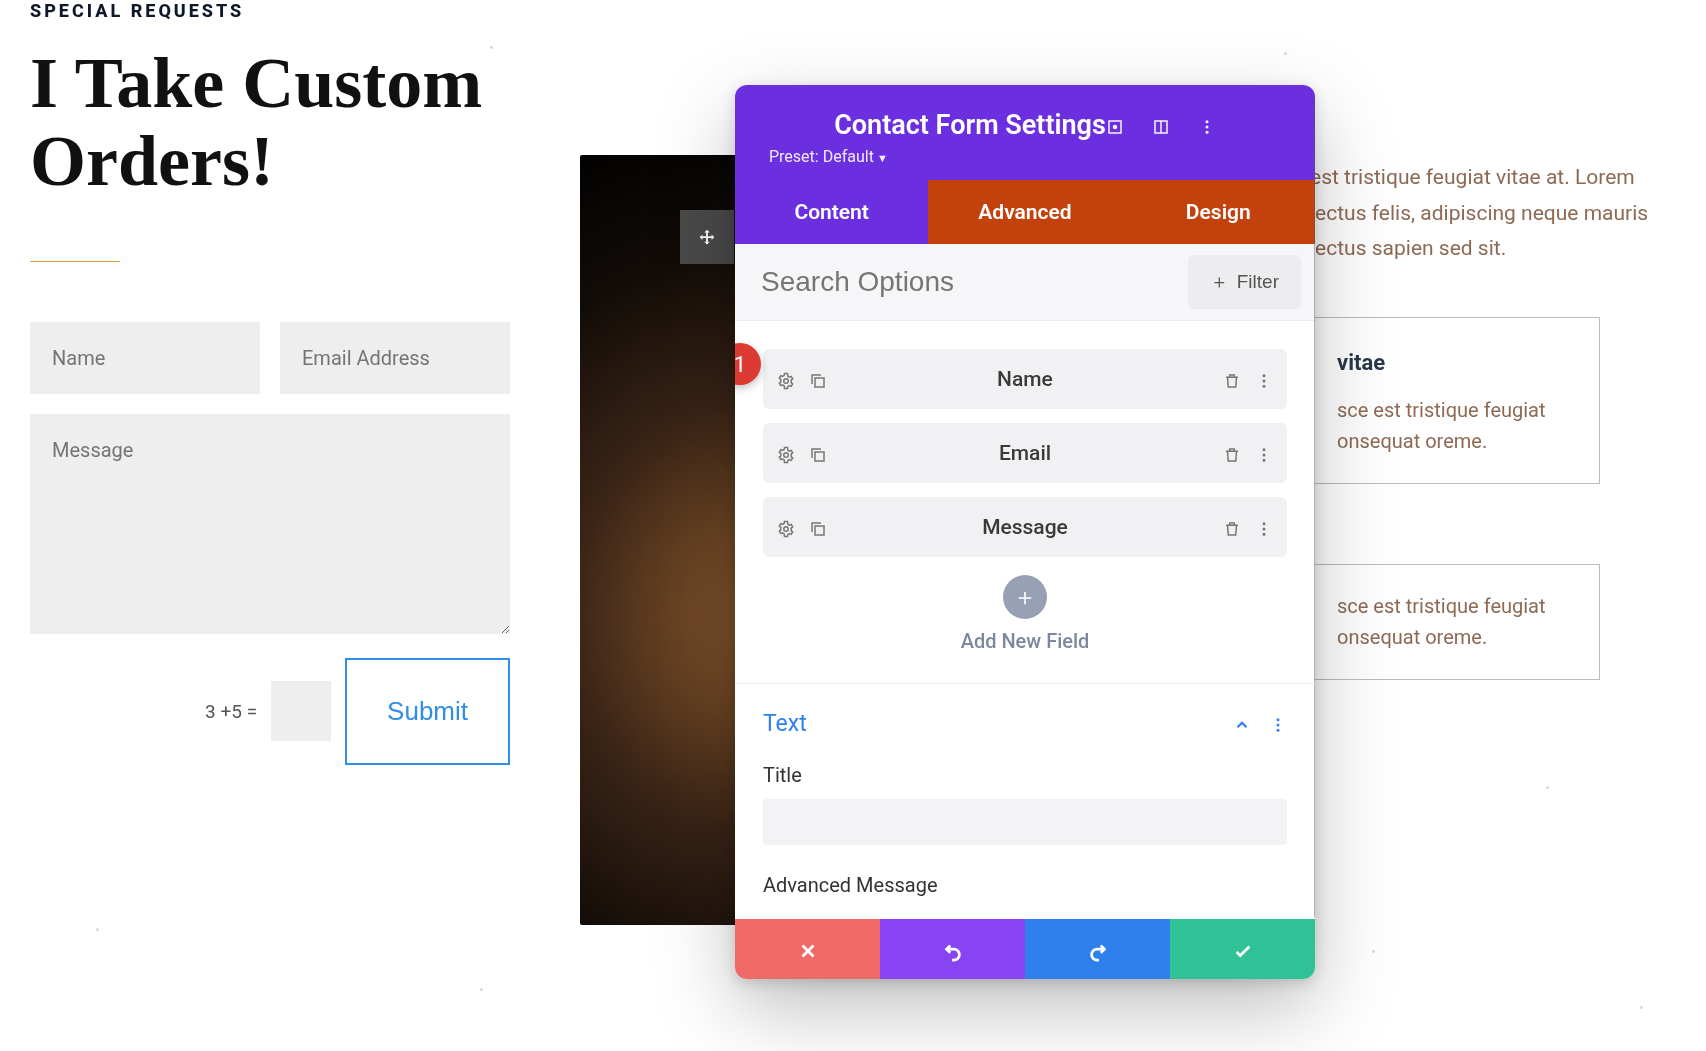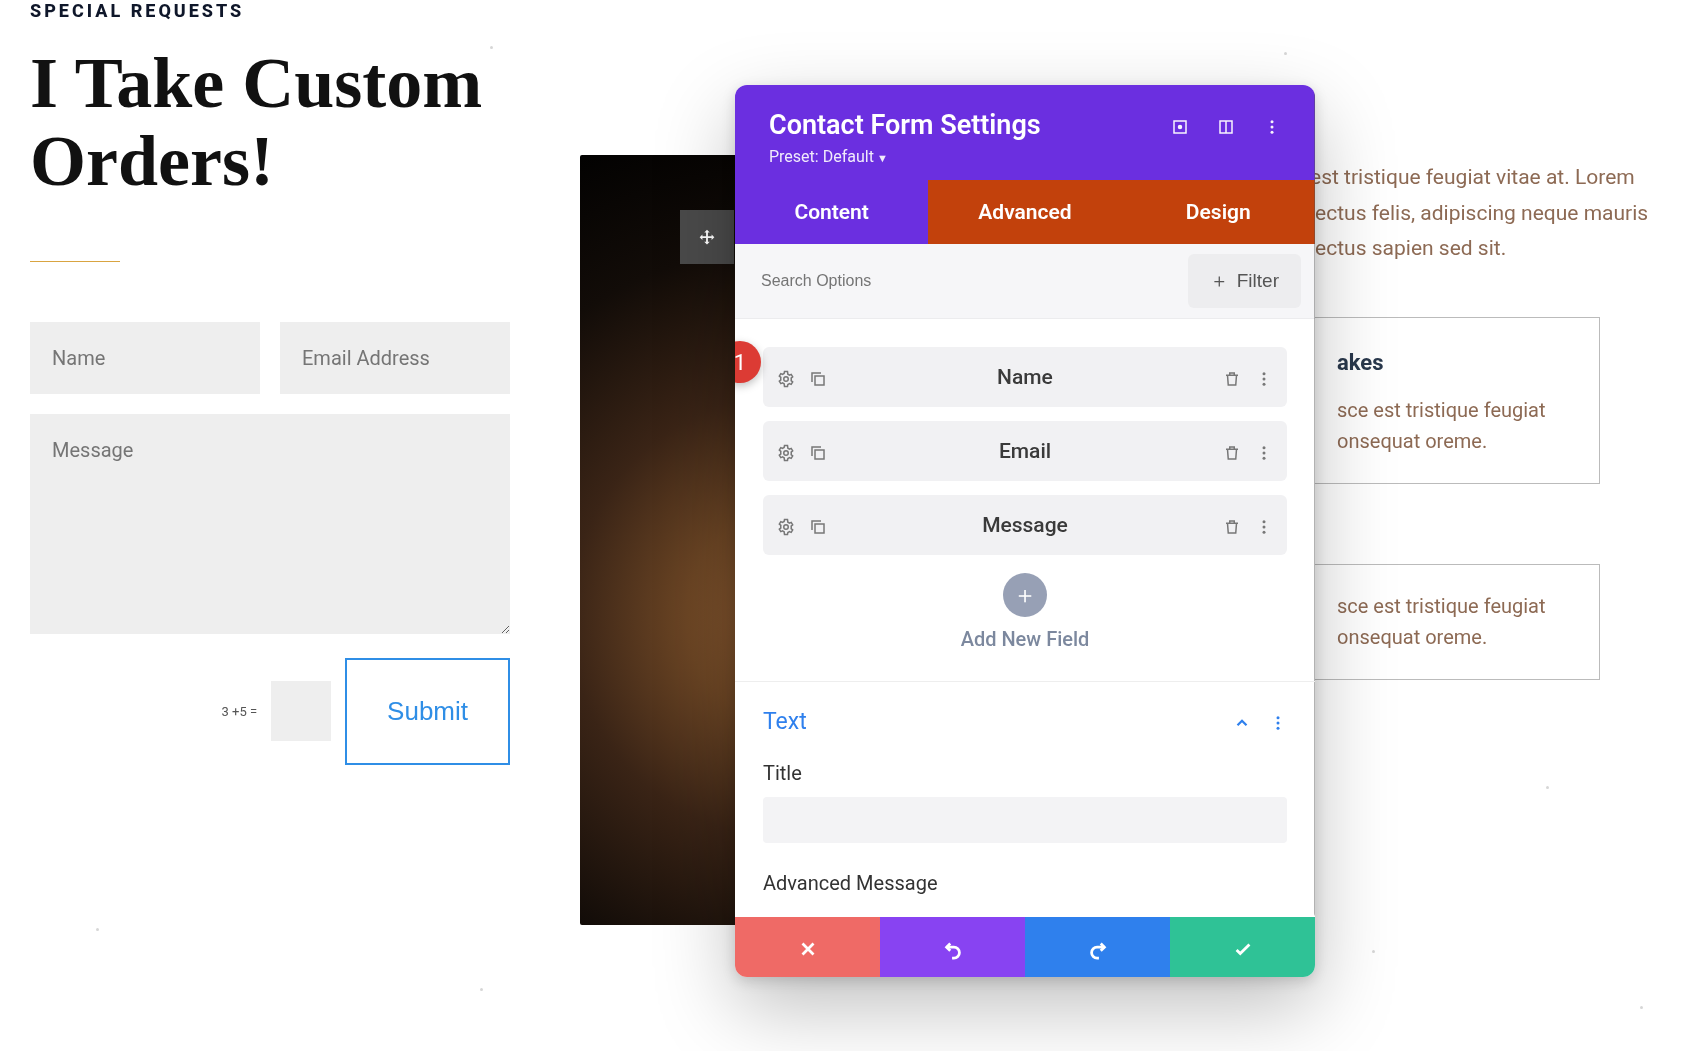--- a/index.html
+++ b/index.html
@@ -44,21 +44,21 @@
     background: #eeeeee;
     border: none;
     padding: 24px 22px;
     font-size: 20px;
     color: #666;
     font-family: inherit;
     width: 100%;
   }
   .form textarea { height: 220px; resize: both; }
   .submit-row { display: flex; align-items: center; justify-content: flex-end; gap: 14px; margin-top: 20px; }
-  .captcha { color: #555; font-size: 13px; }
+  .captcha { color: #555; font-size: 19px; }
   .captcha-box { width: 60px; height: 60px; background: #eee; display: inline-block; vertical-align: middle; }
   .submit-btn {
     border: 2px solid #2f8ee6;
     color: #2f8ee6;
     background: #fff;
     font-size: 26px;
     padding: 36px 40px;
     cursor: pointer;
   }
 
@@ -112,21 +112,21 @@
   }
   .modal-scrollbar {
     position: absolute; right: -7px; top: 0; bottom: 60px; width: 8px;
     background: #555; border-radius: 4px; opacity: .45;
   }
   .modal-header {
     background: #6b2fe0;
     color: #fff;
     padding: 24px 34px 14px;
   }
-  .modal-title-row { display: flex; align-items: center; justify-content: space-between; }
+  .modal-title-row { display: flex; align-items: center; justify-content: center; }
   .modal-title { font-size: 27px; font-weight: 600; }
   .modal-title-icons { display: flex; gap: 28px; font-size: 18px; }
   .modal-title-icons span { cursor: pointer; opacity: .95; }
   .preset { font-size: 16px; opacity: .9; margin-top: 6px; }
   .preset .caret { font-size: 11px; margin-left: 3px; }
   .tabs {
     display: flex;
     background: #c2410c;
   }
   .tab {
@@ -141,21 +141,21 @@
   .tab.active { background: #6b2fe0; }
   .search-row {
     display: flex; align-items: center;
     background: #f6f6f8;
     border-bottom: 1px solid #ececee;
   }
   .search-input {
     flex: 1;
     border: none; background: transparent;
     padding: 22px 26px;
-    font-size: 16px;
+    font-size: 28px;
     color: #888;
   }
   .filter-btn {
     background: #ededef;
     border: none;
     padding: 14px 22px;
     margin: 10px 14px;
     font-size: 19px;
     color: #555;
     border-radius: 6px;
@@ -258,21 +258,21 @@
   <span>
     <svg viewBox="0 0 24 24" fill="currentColor">
         <path d="M12 2l3 3h-2v4h4V7l3 3-3 3v-2h-4v4h2l-3 3-3-3h2v-4H7v2l-3-3 3-3v2h4V5H9l3-3z"></path>
       </svg>
   </span>
 </div>
 
 <div class="right-col">
   <div>est tristique feugiat vitae at. Lorem lectus felis, adipiscing neque mauris lectus sapien sed sit.</div>
   <div class="card">
-    <div class="card-title">akes</div>
+    <div class="card-title">vitae</div>
     <div class="card-body">sce est tristique feugiat onsequat oreme.</div>
   </div>
   <div class="card" style="margin-top:80px">
     <div class="card-body">sce est tristique feugiat onsequat oreme.</div>
   </div>
 </div>
 
 <div class="modal">
   <div class="modal-scrollbar"></div>
 

